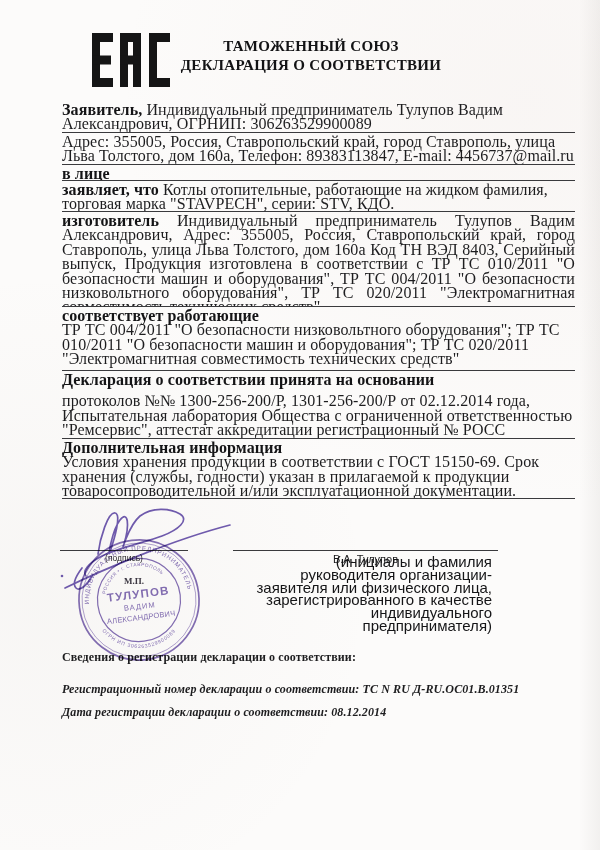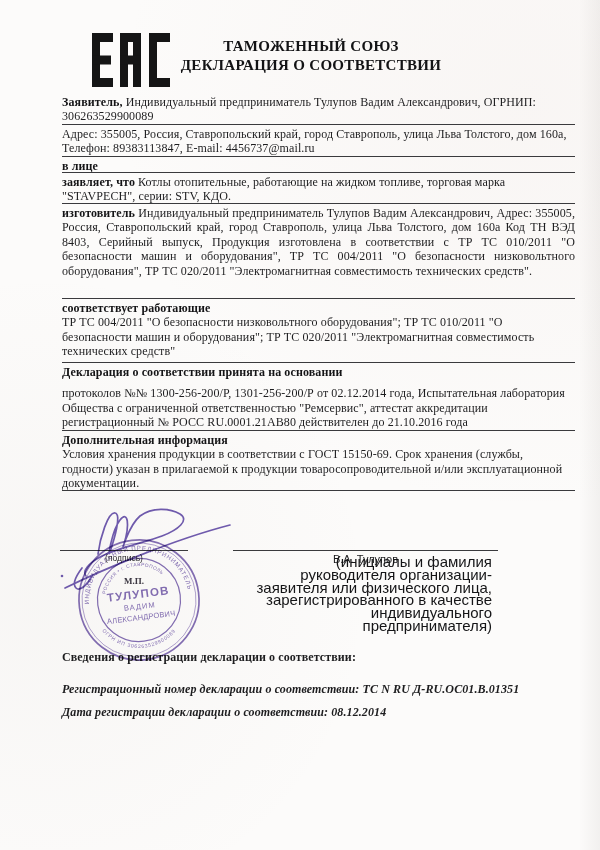--- a/index.html
+++ b/index.html
@@ -8,21 +8,21 @@
     background:
       linear-gradient(to right, rgba(0,0,0,0) 96.5%, rgba(120,112,105,.08)),
       radial-gradient(circle at 88% 12%, rgba(205,175,165,.07), transparent 45%),
       radial-gradient(circle at 8% 70%, rgba(160,150,140,.05), transparent 40%),
       #fcfbfa;
     font-family:"Liberation Serif", serif;color:#1d1d1f;
   }
   .logo{position:absolute;left:92px;top:33px;}
   .titles{position:absolute;left:136px;top:37px;width:350px;text-align:center;
     font-weight:bold;font-size:15px;line-height:19px;letter-spacing:.3px;color:#131315;}
-  .content{position:absolute;left:62px;top:93px;width:513px;font-size:12px;
+  .content{position:absolute;left:62px;top:101px;width:513px;font-size:16px;
     line-height:14.4px;letter-spacing:.1px;}
   .content p{margin:0;}
   .sec{border-bottom:1.4px solid #3a3a3d;overflow:hidden;padding-top:2px;box-sizing:content-box;}
   .secA{height:29px;}
   .secB{height:29px;}
   .secC{height:13px;}
   .secD{height:28px;}
   .secE{height:92px;}
   .secF{height:61px;}
   .secG{height:65px;}
@@ -79,21 +79,21 @@
     <div class="sec secA">
       <p><b>Заявитель,</b><span> Индивидуальный предприниматель Тулупов Вадим Александрович, ОГРНИП: 306263529900089</span></p>
     </div>
     <div class="sec secB">
       <p>Адрес: 355005, Россия, Ставропольский край, город Ставрополь, улица Льва Толстого, дом 160а, Телефон: 89383113847, E-mail: 4456737@mail.ru</p>
     </div>
     <div class="sec secC">
       <p><b>в лице</b></p>
     </div>
     <div class="sec secD">
-      <p><b>заявляет, что</b><span> Котлы отопительные, работающие на жидком топливе, торговая марка "STAVPECH", серии: STV, КДО.</span></p>
+      <p><b>заявляет, что</b><span> Котлы отопительные, работающие на жидком фамилия, торговая марка "STAVPECH", серии: STV, КДО.</span></p>
     </div>
     <div class="sec secE">
       <p class="just"><b>изготовитель</b><span> Индивидуальный предприниматель Тулупов Вадим Александрович, Адрес: 355005, Россия, Ставропольский край, город Ставрополь, улица Льва Толстого, дом 160а Код ТН ВЭД 8403, Серийный выпуск, Продукция изготовлена в соответствии с ТР ТС 010/2011 "О безопасности машин и оборудования", ТР ТС 004/2011 "О безопасности низковольтного оборудования", ТР ТС 020/2011 "Электромагнитная совместимость технических средств".</span></p>
     </div>
     <div class="sec secF">
       <p><b>соответствует работающие</b></p>
       <p>ТР ТС 004/2011 "О безопасности низковольтного оборудования"; ТР ТС 010/2011 "О безопасности машин и оборудования"; ТР ТС 020/2011 "Электромагнитная совместимость технических средств"</p>
     </div>
     <div class="sec secG">
       <p class="gap-b"><b>Декларация о соответствии принята на основании</b></p>

